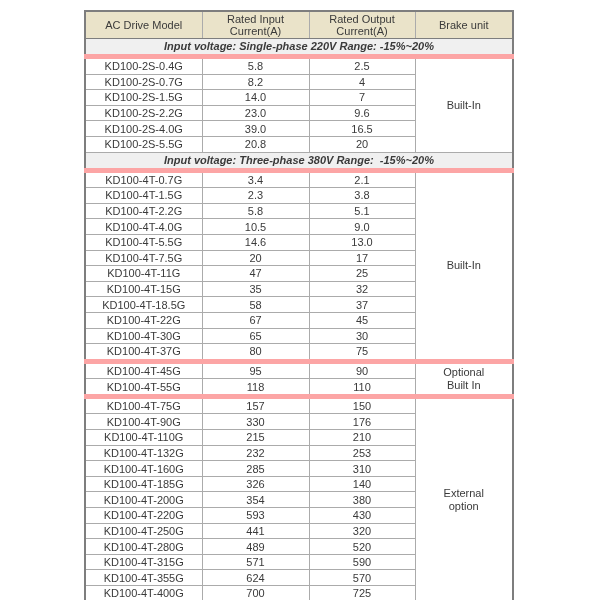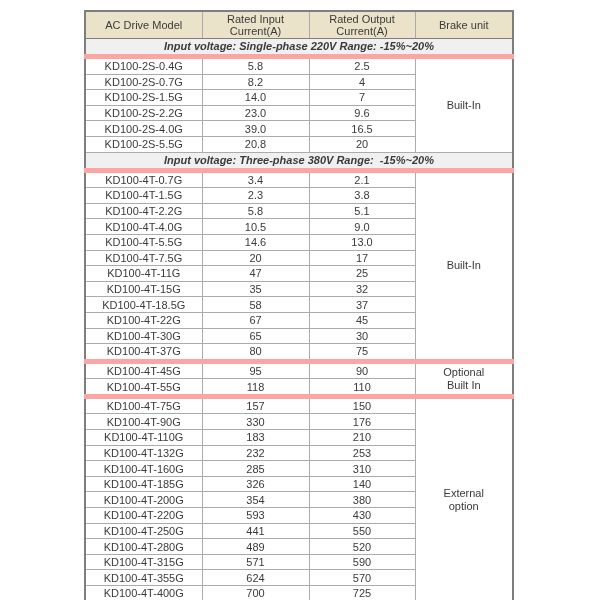--- a/index.html
+++ b/index.html
@@ -216,21 +216,21 @@
             <span class="brake-line">option</span>
           </td>
         </tr>
         <tr>
           <td>KD100-4T-90G</td>
           <td>330</td>
           <td>176</td>
         </tr>
         <tr>
           <td>KD100-4T-110G</td>
-          <td>183</td>
+          <td>215</td>
           <td>210</td>
         </tr>
         <tr>
           <td>KD100-4T-132G</td>
           <td>232</td>
           <td>253</td>
         </tr>
         <tr>
           <td>KD100-4T-160G</td>
           <td>285</td>
@@ -247,21 +247,21 @@
           <td>380</td>
         </tr>
         <tr>
           <td>KD100-4T-220G</td>
           <td>593</td>
           <td>430</td>
         </tr>
         <tr>
           <td>KD100-4T-250G</td>
           <td>441</td>
-          <td>550</td>
+          <td>320</td>
         </tr>
         <tr>
           <td>KD100-4T-280G</td>
           <td>489</td>
           <td>520</td>
         </tr>
         <tr>
           <td>KD100-4T-315G</td>
           <td>571</td>
           <td>590</td>

